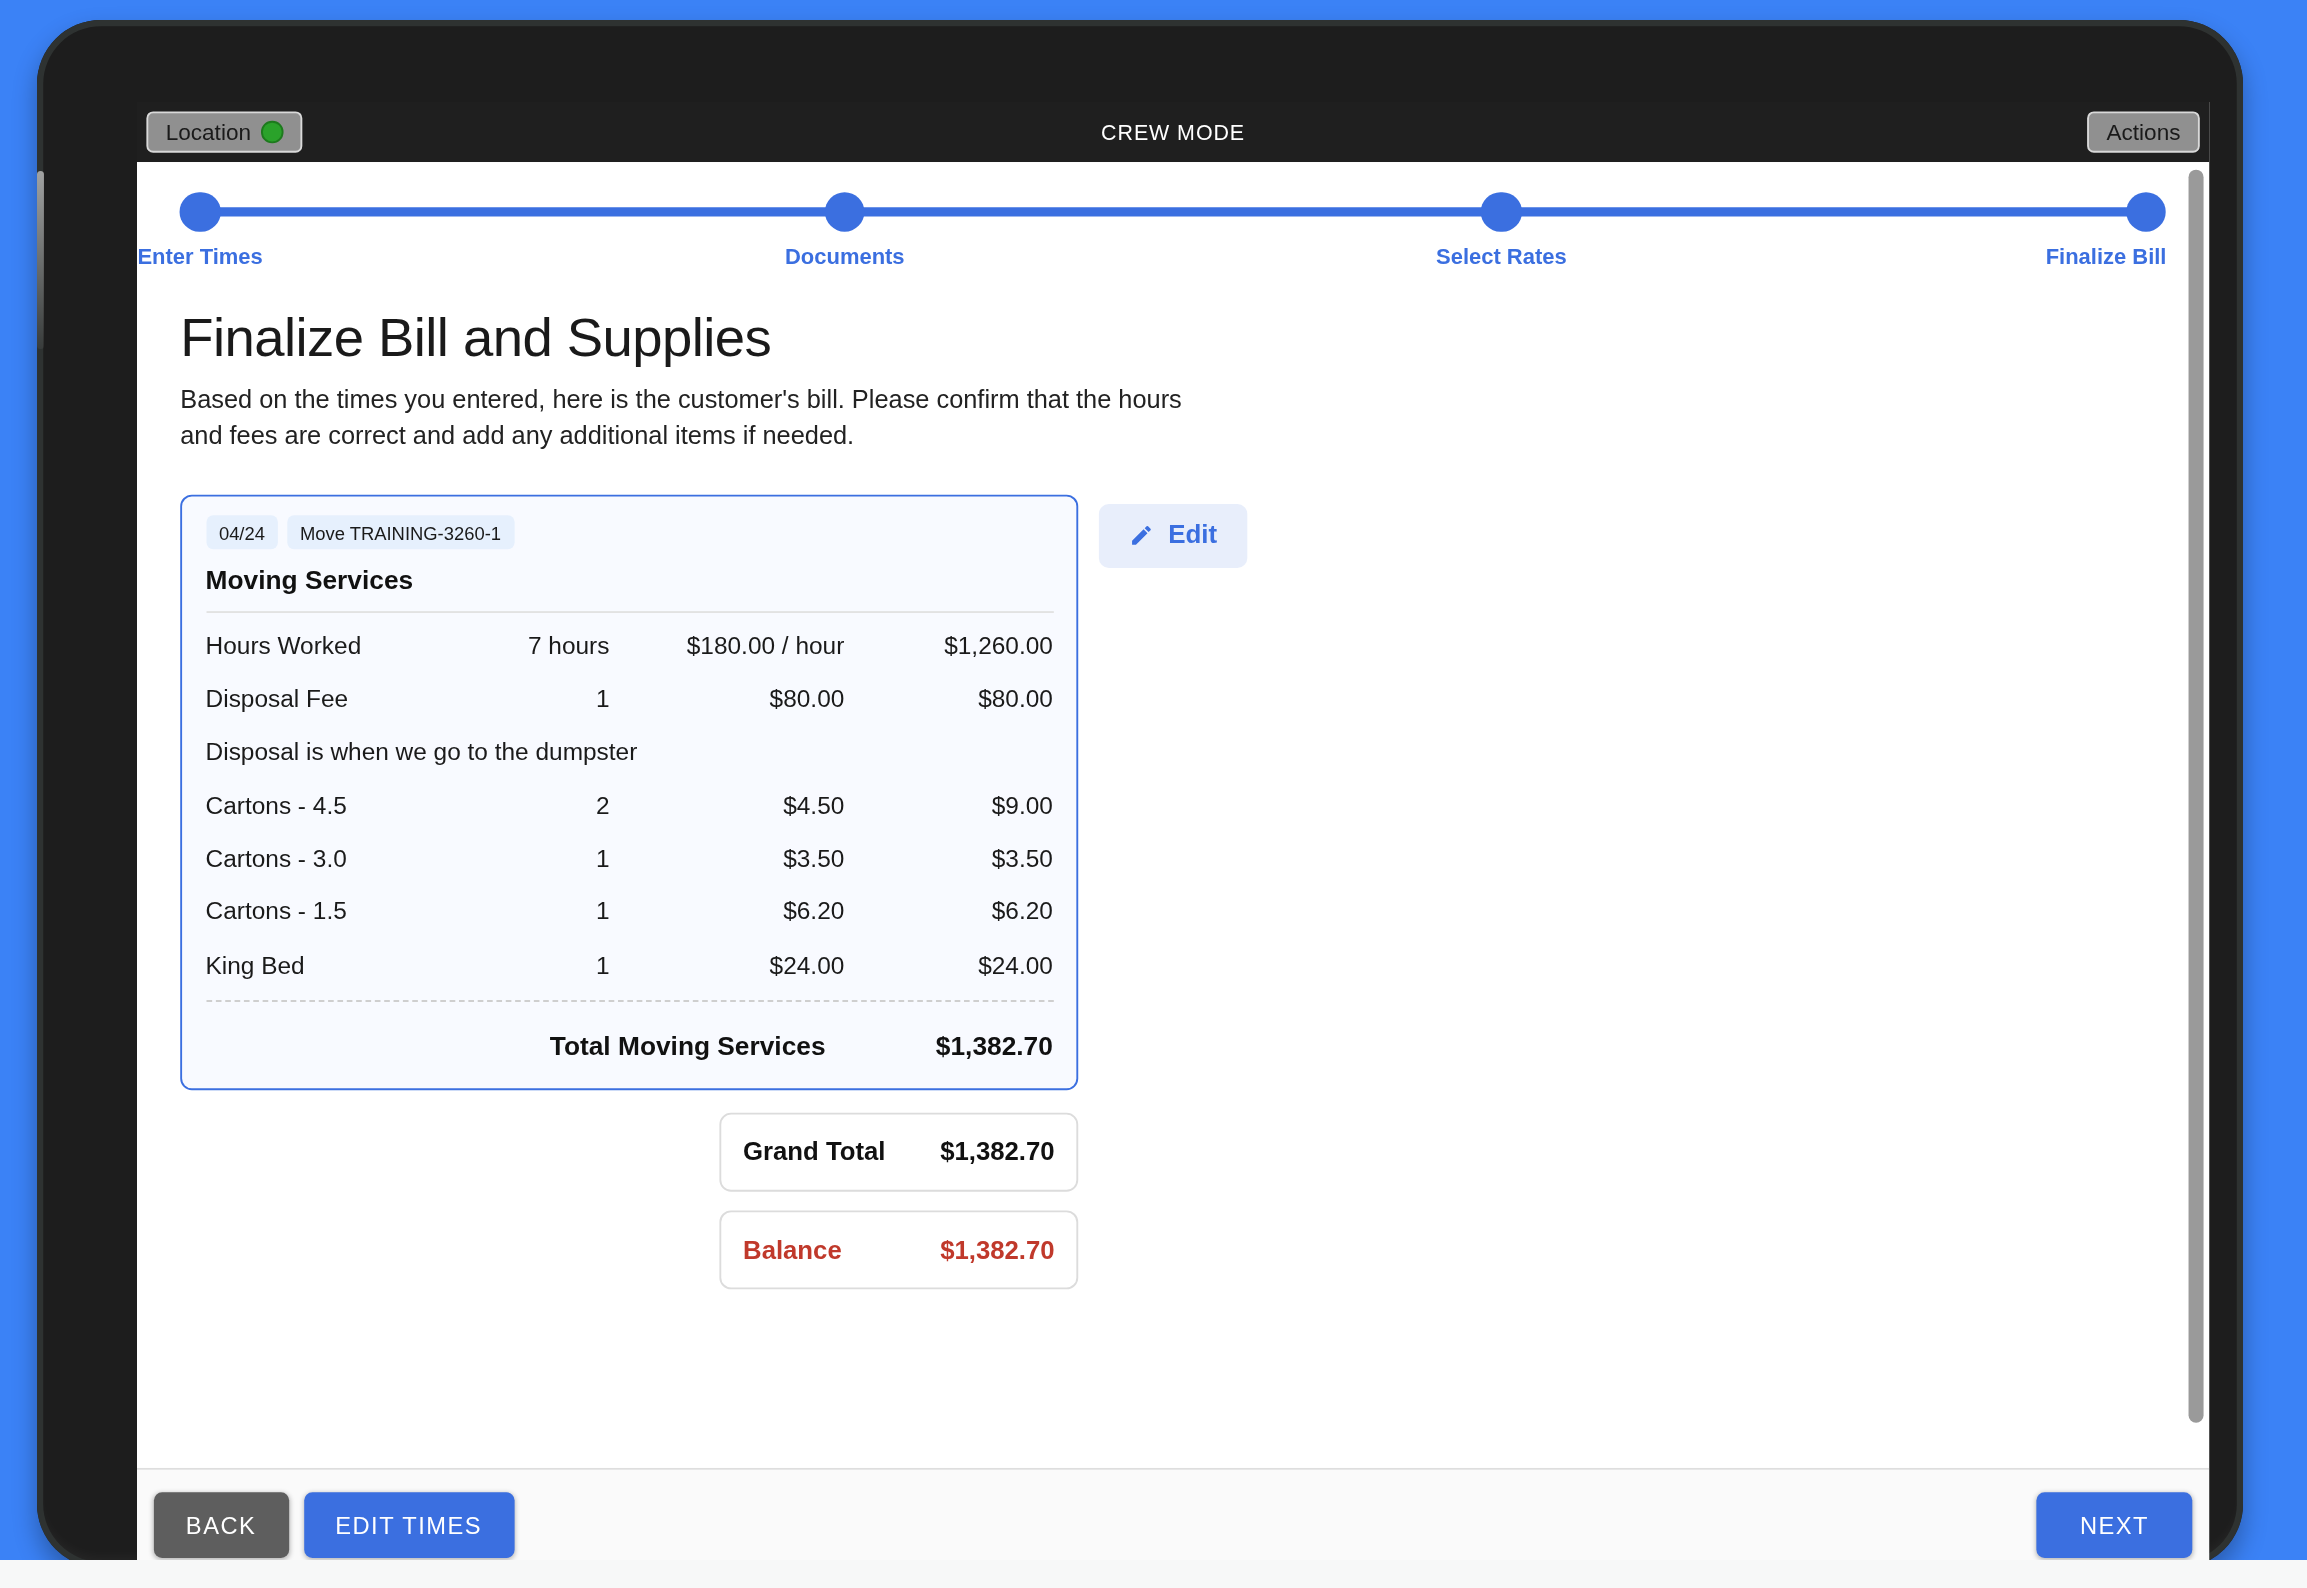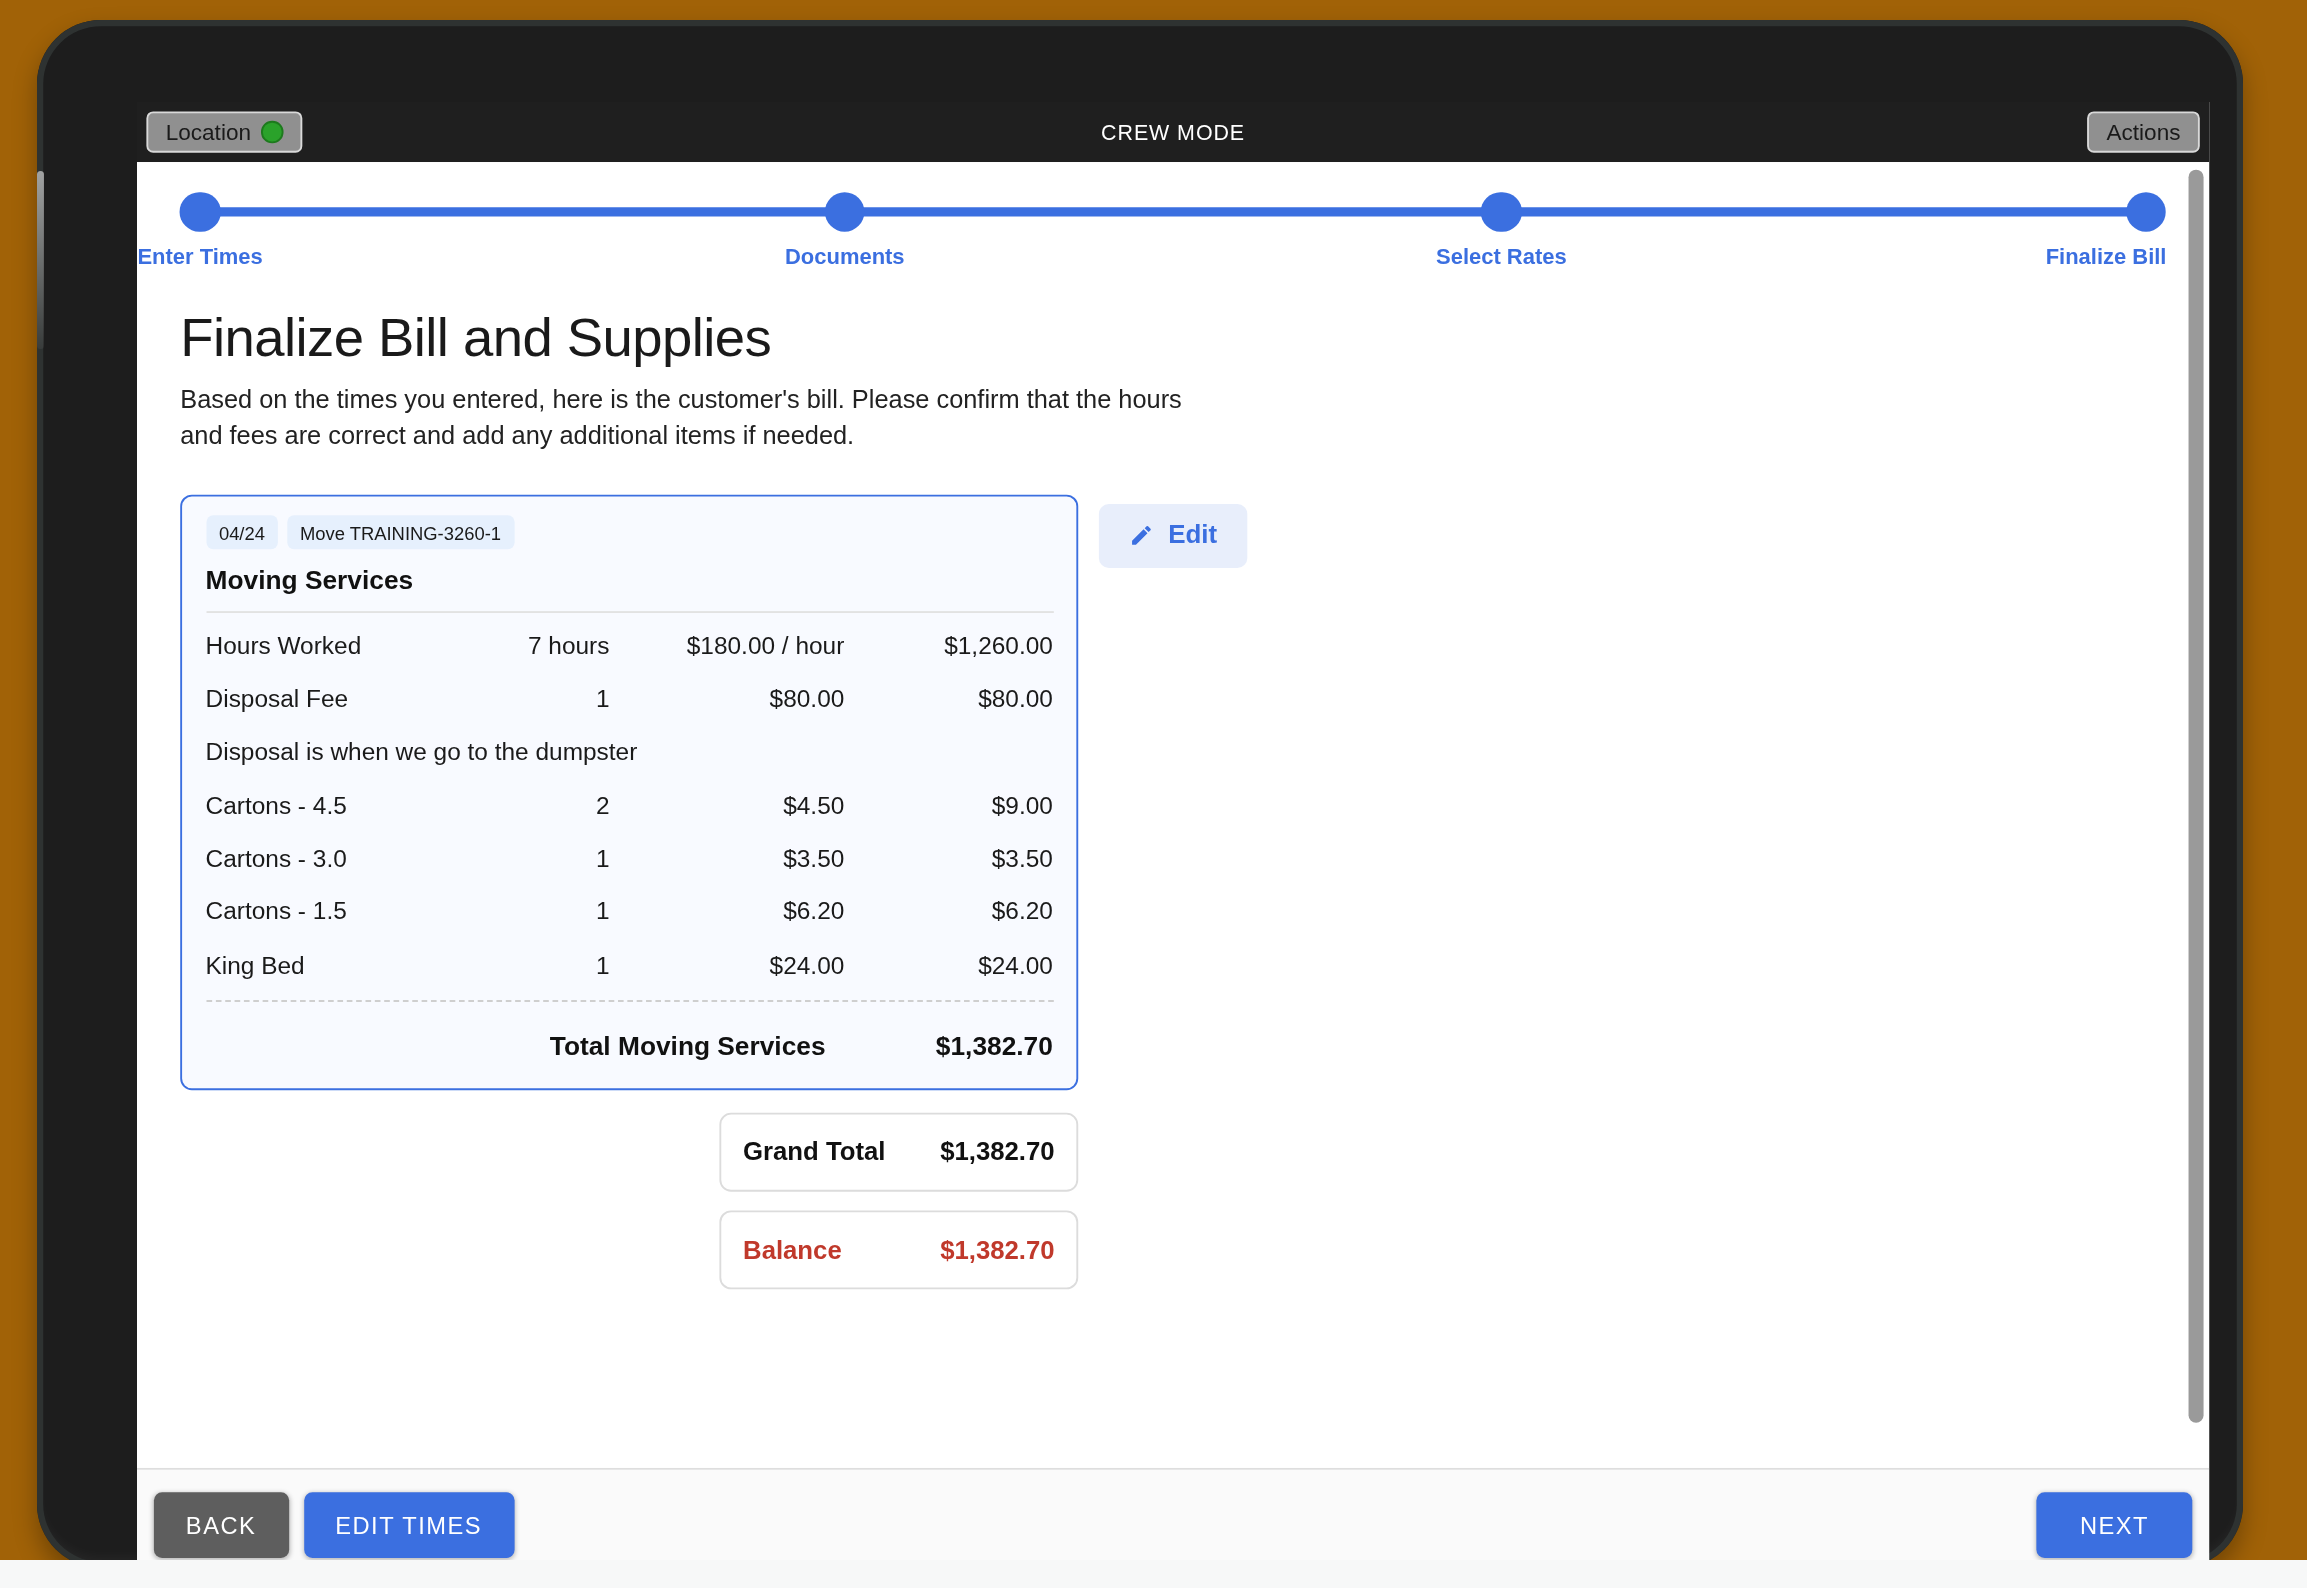--- a/index.html
+++ b/index.html
@@ -5,21 +5,21 @@
   html, body {
     margin: 0;
     padding: 0;
     background: #f7f8f8;
     font-family: "Liberation Sans", sans-serif;
   }
   #stage {
     position: relative;
     width: 2307px;
     height: 1560px;
-    background: #a16207;
+    background: #3b82f6;
     overflow: hidden;
   }
 
   
   #device-frame {
     position: absolute;
     left: 37px;
     top: 19.6px;
     width: 2206px;
     height: 1548px;

